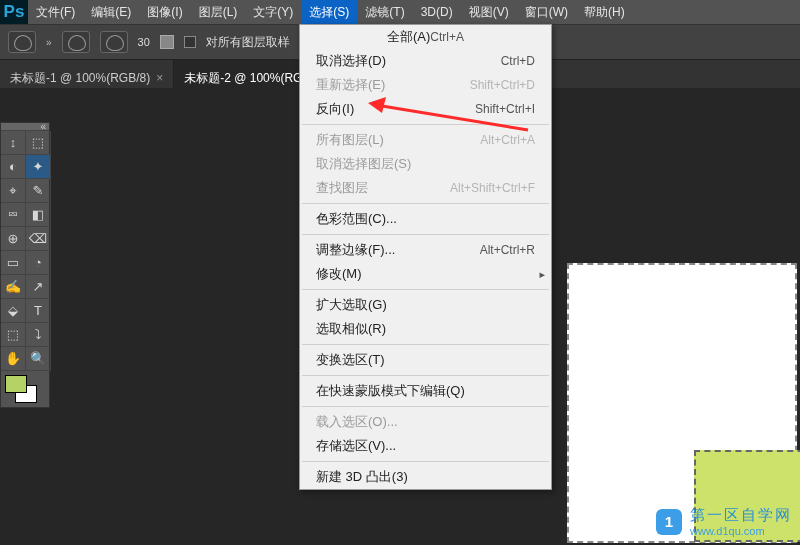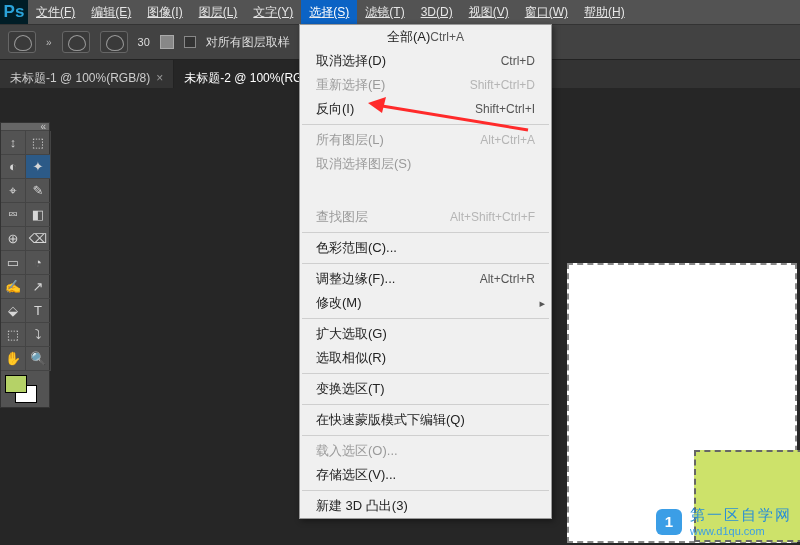--- a/index.html
+++ b/index.html
@@ -46,21 +46,21 @@
 .arrow{position:absolute;left:368px;top:75px;width:170px;height:60px;pointer-events:none}
 .arrow line{stroke:#ff2a2a;stroke-width:3}
 .arrow polygon{fill:#ff2a2a}
 </style>
 </head>
 <body>
 
 <div class="app">
   <div class="menubar">
     <div class="logo">Ps</div>
-    <span style="display: flex; text-decoration: underline;">
+    <span style="display: flex;">
         <div class="menu-item">文件(F)</div>
         <div class="menu-item">编辑(E)</div>
         <div class="menu-item">图像(I)</div>
         <div class="menu-item">图层(L)</div>
         <div class="menu-item">文字(Y)</div>
         <div class="menu-item active">选择(S)</div>
         <div class="menu-item">滤镜(T)</div>
         <div class="menu-item">3D(D)</div>
         <div class="menu-item">视图(V)</div>
         <div class="menu-item">窗口(W)</div>
@@ -146,21 +146,21 @@
         <span class="k">Shift+Ctrl+I</span>
       </div>
       <div class="dd-sep"></div>
       <div class="dd-row disabled" style="position: relative;">
         <span>所有图层(L)</span>
         <span class="k">Alt+Ctrl+A</span>
       </div>
       <div class="dd-row disabled" style="position: relative;">
         <span>取消选择图层(S)</span>
       </div>
-      <div class="dd-row disabled" style="position: relative; margin-top: 29px;">
+      <div class="dd-row disabled" style="position: relative;">
         <span>查找图层</span>
         <span class="k">Alt+Shift+Ctrl+F</span>
       </div>
       <div class="dd-sep"></div>
       <div class="dd-row" style="position: relative;">
         <span>色彩范围(C)...</span>
       </div>
       <div class="dd-sep"></div>
       <div class="dd-row" style="position: relative;">
         <span>调整边缘(F)...</span>

